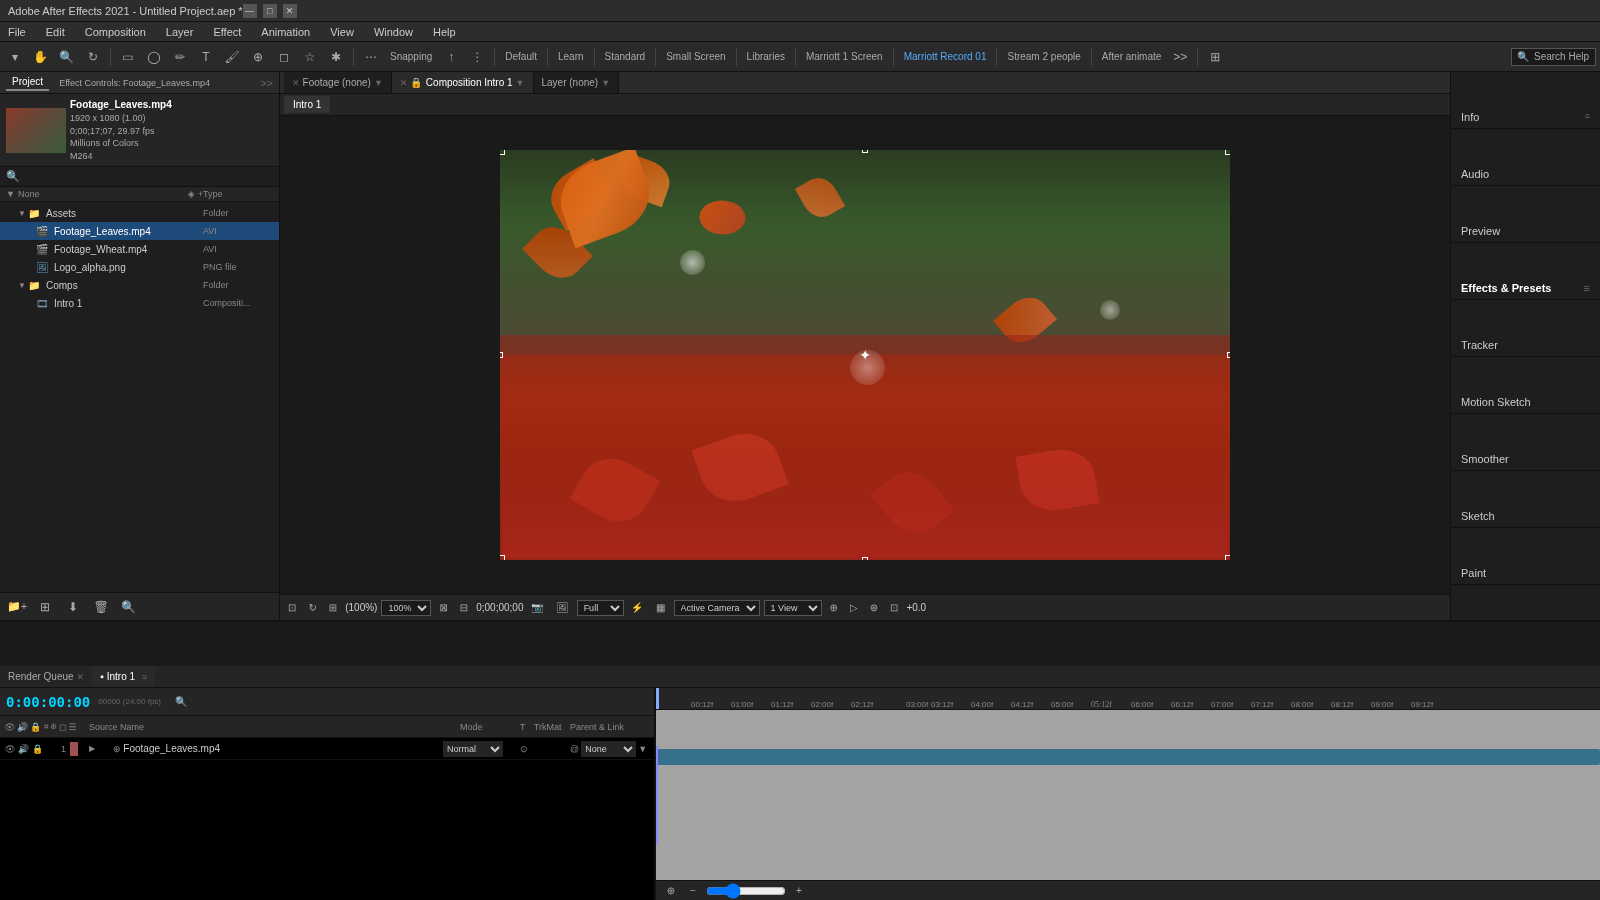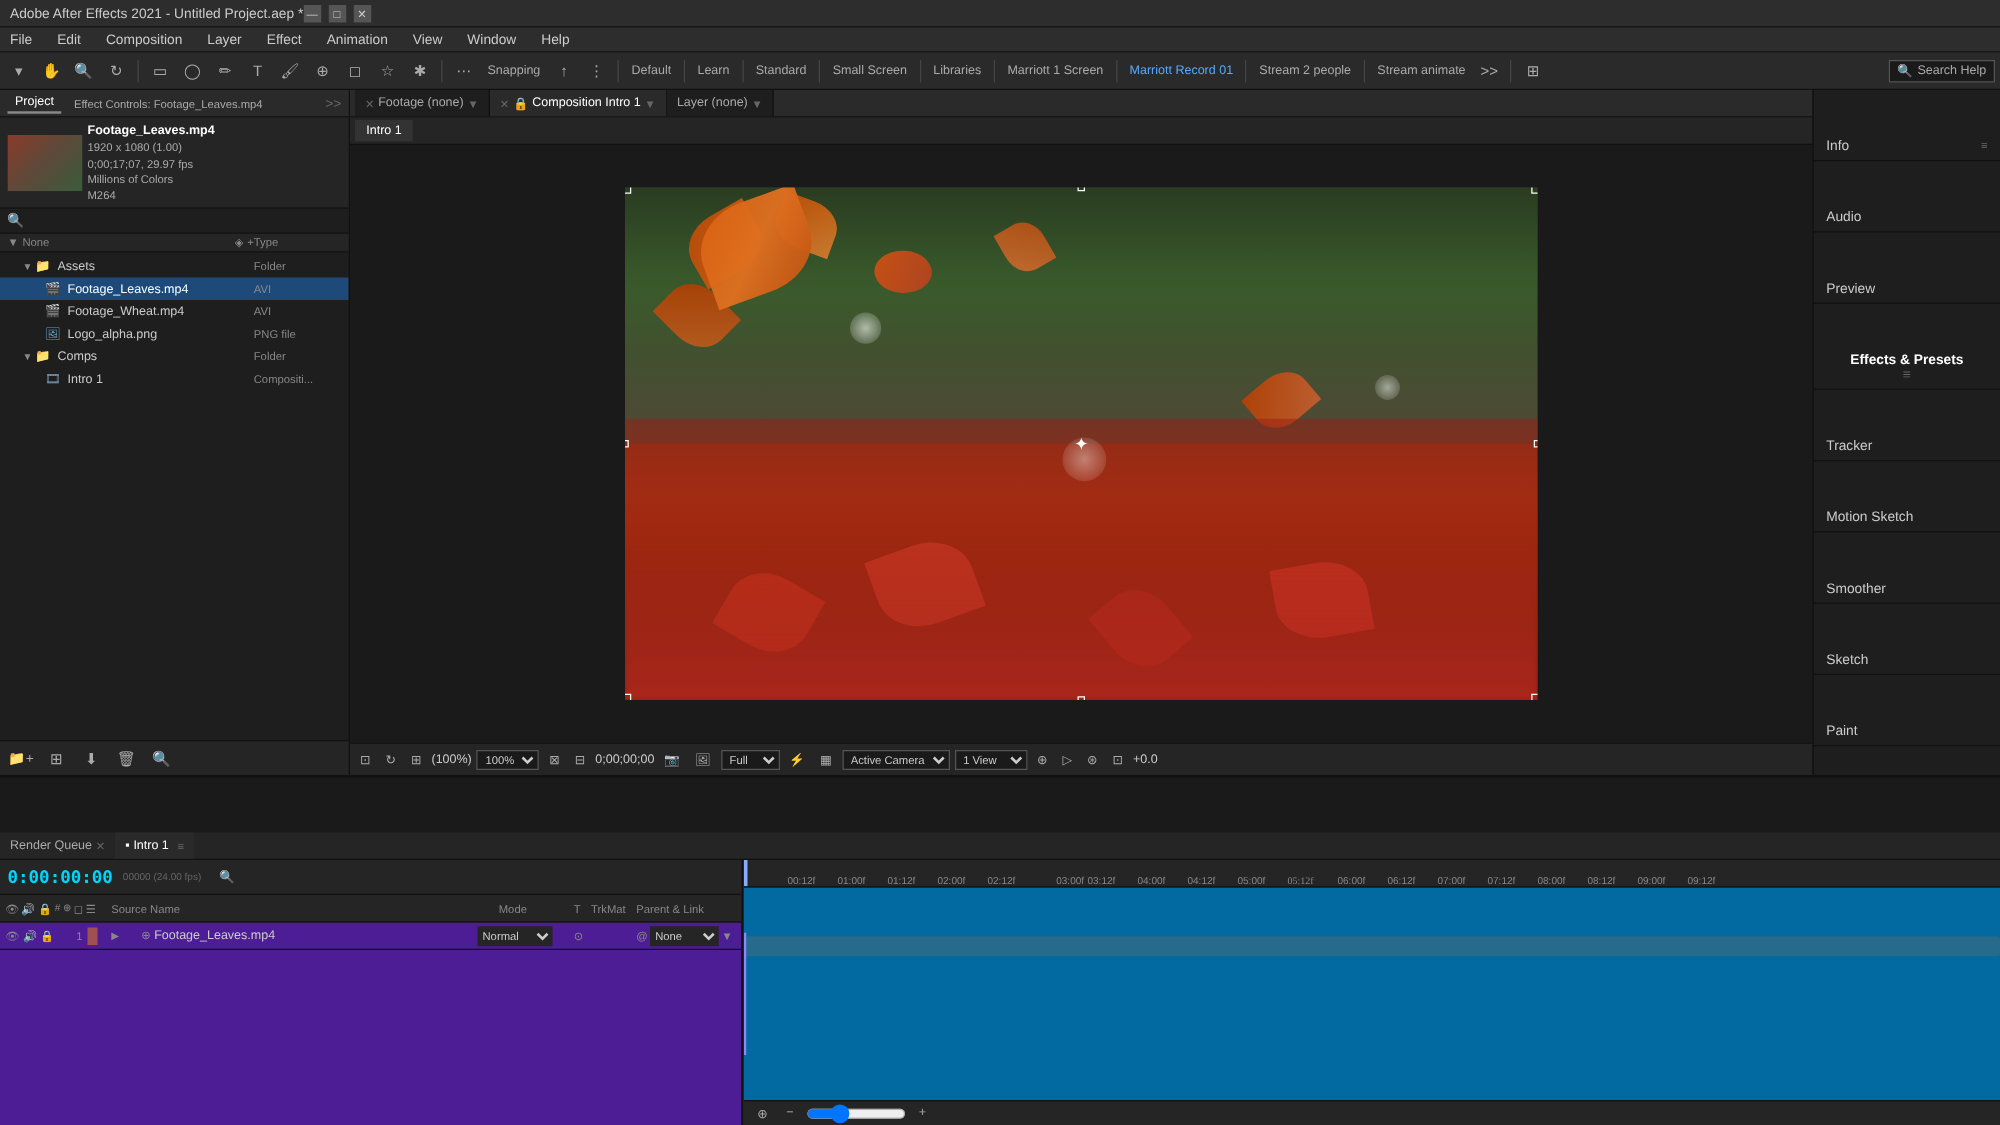--- a/index.html
+++ b/index.html
@@ -312,21 +312,21 @@
     }
 
     .right-panel-item {
       padding: 5px 10px;
       font-size: 11px;
       color: #cccccc;
       cursor: pointer;
       border-bottom: 1px solid #111;
       margin-top: 34px;
     }
-    .right-panel-item.highlight { color: #ffffff; font-weight: bold; flex-direction: column; }
+    .right-panel-item.highlight { color: #ffffff; font-weight: bold; }
     .right-panel-expand {
       float: right;
       font-size: 9px;
       color: #666;
     }
 
     
     #bottom-section {
       height: 280px;
       display: flex;
@@ -357,22 +357,22 @@
     .tl-tab.active { color: #fff; background: #2a2a2a; }
     .tl-tab .close-x { color: #666; font-size: 9px; }
 
     #timeline-area {
       display: flex;
       flex: 1;
       overflow: hidden;
     }
 
     #timeline-left {
-      width: 595px;
-      background: #4c1d95;
+      width: 656px;
+      background: #000000;
       display: flex;
       flex-direction: column;
       border-right: 2px solid #111;
       flex-shrink: 0;
     }
 
     #timeline-controls {
       background: #252525;
       height: 28px;
       display: flex;
@@ -452,21 +452,21 @@
       background: #252525;
       border: none;
       color: #ccc;
       font-size: 9px;
       height: 16px;
       width: 55px;
     }
 
     #timeline-right {
       flex: 1;
-      background: #0369a1;
+      background: #a3a3a3;
       display: flex;
       flex-direction: column;
       overflow: hidden;
       gap: 36px;
     }
 
     #time-ruler {
       background: #252525;
       height: 22px;
       display: flex;
@@ -627,21 +627,21 @@
   <span class="toolbar-label">Small Screen</span>
   <div class="toolbar-sep"></div>
   <span class="toolbar-label">Libraries</span>
   <div class="toolbar-sep"></div>
   <span class="toolbar-label">Marriott 1 Screen</span>
   <div class="toolbar-sep"></div>
   <span class="toolbar-label" style="color:#5af;">Marriott Record 01</span>
   <div class="toolbar-sep"></div>
   <span class="toolbar-label">Stream 2 people</span>
   <div class="toolbar-sep"></div>
-  <span class="toolbar-label">Stream animate</span>
+  <span class="toolbar-label">After animate</span>
   <button class="toolbar-btn">&gt;&gt;</button>
   <div class="toolbar-sep"></div>
   <button class="toolbar-btn">⊞</button>
 
   <div id="search-help-area">
     <span>🔍</span>
     <span>Search Help</span>
   </div>
 </div>
 

